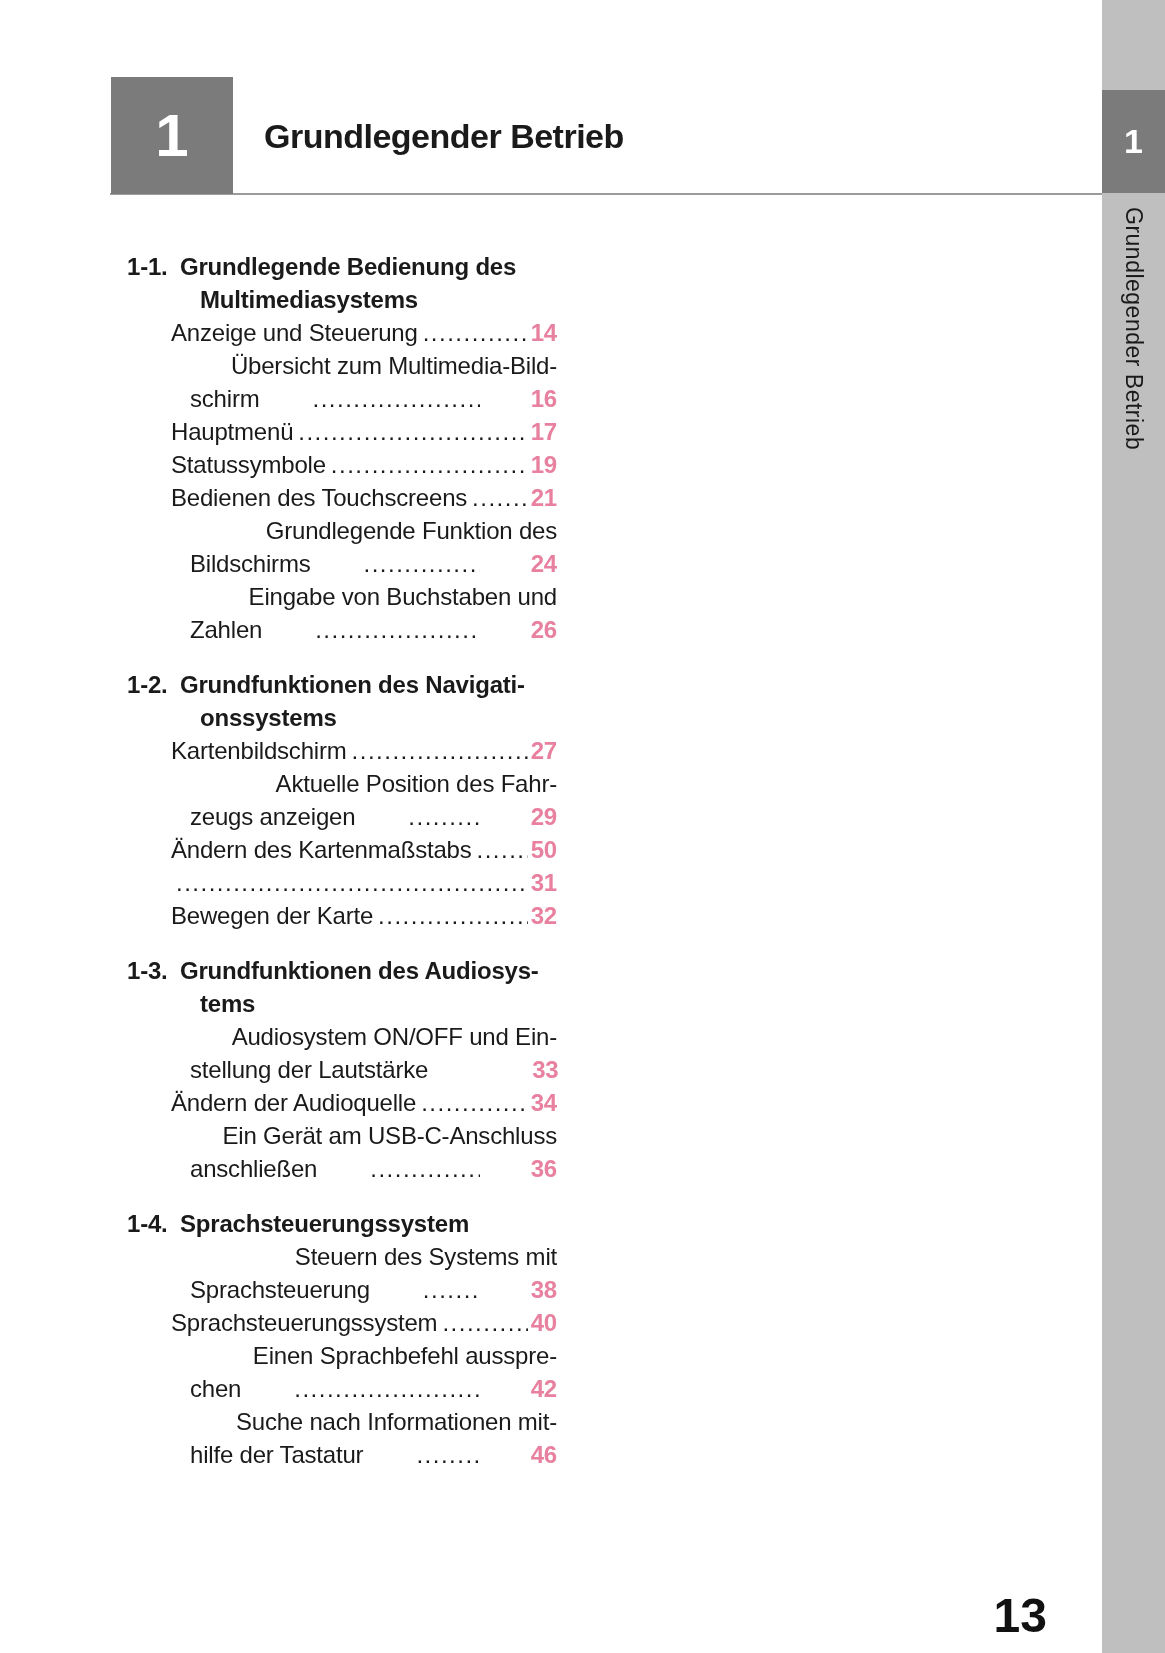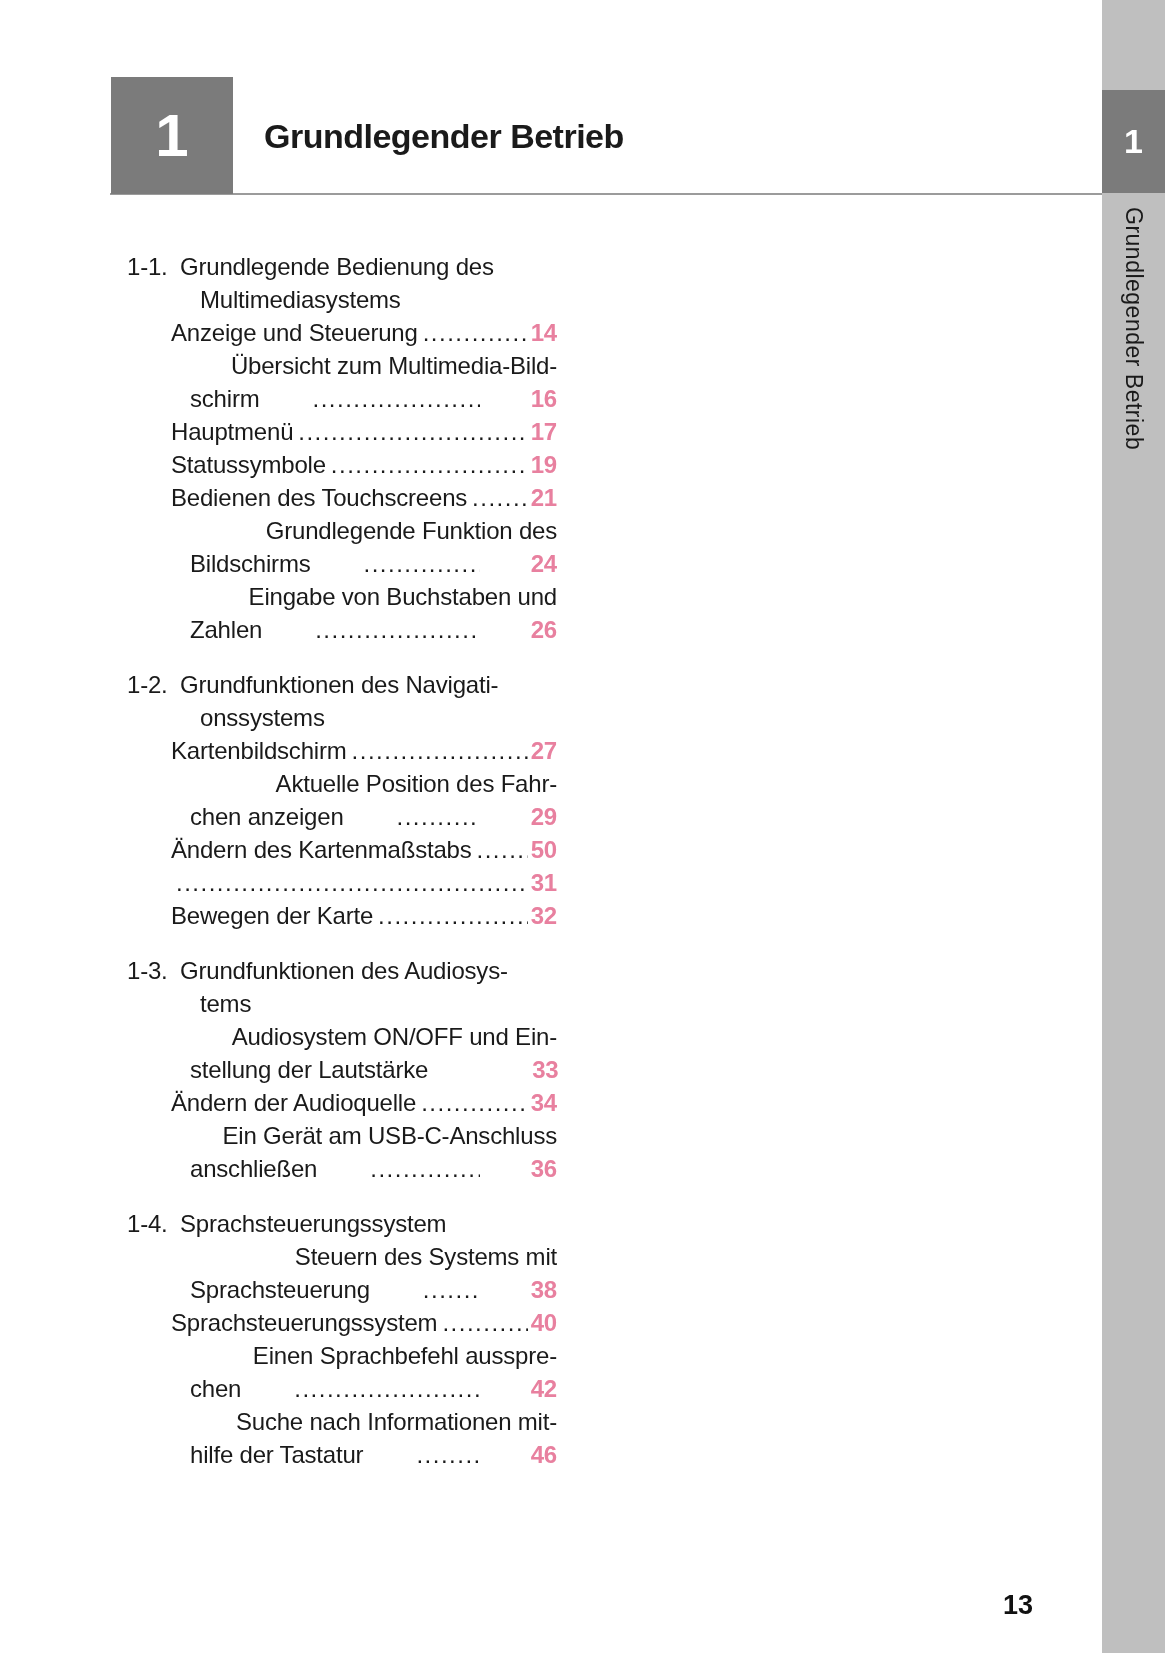--- a/index.html
+++ b/index.html
@@ -65,21 +65,21 @@
     z-index:1;
   }
 
   
   .toc {
     position:absolute; left:127px; top:250px;
     width:430px;
     font-size:24px; line-height:33px; letter-spacing:-0.2px;
   }
   .section + .section { margin-top:22px; }
-  .section-title-row { display:flex; font-weight:normal; }
+  .section-title-row { display:flex; font-weight:bold; }
   .sec-num { flex:none; width:53px; white-space:nowrap; }
   .sec-title { flex:1; min-width:0; }
   .sec-title-line { white-space:nowrap; }
   .sec-title-line.cont { padding-left:20px; }
   .entry { margin-left:44px; }
   .entry-line { white-space:nowrap;text-align:right; }
   .entry-line.cont { padding-left:19px;gap:48px; }
   .entry-line.flexline { display:flex; align-items:baseline; }
   .etext { flex:none; white-space:nowrap; }
   .leader {
@@ -94,22 +94,22 @@
     letter-spacing:1.5px;
   }
   .pagenum {
     flex:none;
     font-weight:bold;
     color:var(--accent-pink,#e8809f);
   }
 
   
   .page-num-bottom {
-    position:absolute; top:1592px; right:132px;
-    font-size:27px; font-weight:bold; line-height:1;
+    position:absolute; top:1592px; right:118px;
+    font-size:48px; font-weight:bold; line-height:1;
     color:#111111;
   }
 </style>
 </head>
 <body>
 
 <div class="page">
 
   <div class="sidebar">
     <div class="sidebar-tab">
@@ -199,21 +199,21 @@
         <div class="entry">
           <div class="entry-line flexline">
             <span class="etext">Kartenbildschirm</span>
             <span class="leader"></span>
             <span class="pagenum">27</span>
           </div>
         </div>
         <div class="entry">
           <div class="entry-line">Aktuelle Position des Fahr-</div>
           <div class="entry-line cont flexline">
-            <span class="etext">chen anzeigen</span>
+            <span class="etext">zeugs anzeigen</span>
             <span class="leader"></span>
             <span class="pagenum">29</span>
           </div>
         </div>
         <div class="entry">
           <div class="entry-line flexline">
             <span class="etext">Ändern des Kartenmaßstabs</span>
             <span class="leader"></span>
             <span class="pagenum">50</span>
           </div>

